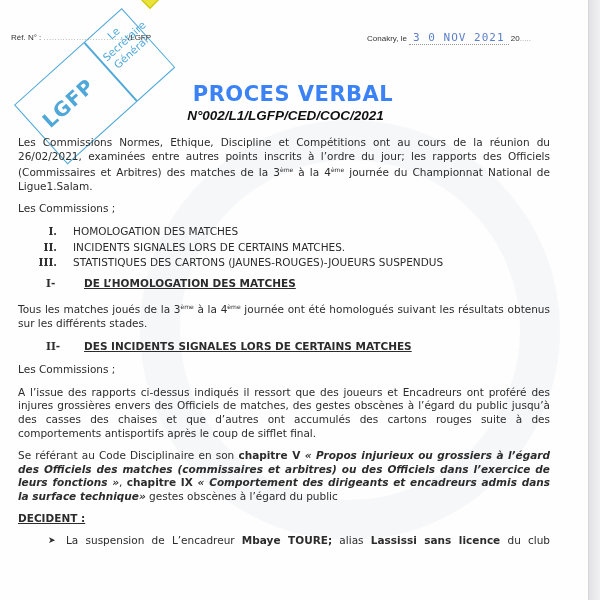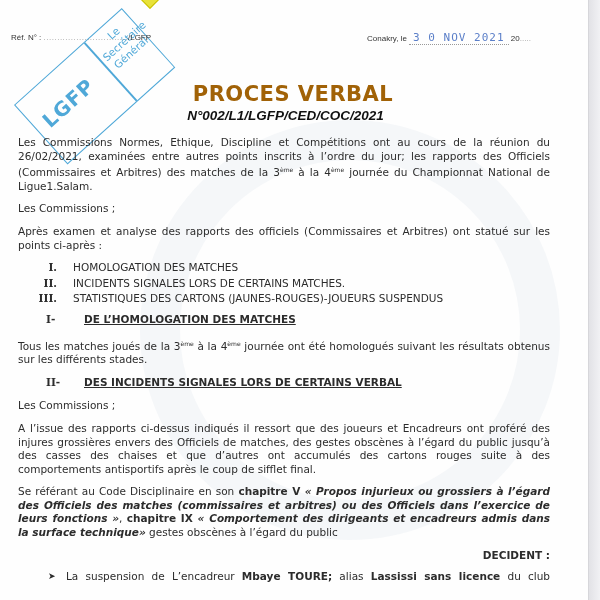--- a/index.html
+++ b/index.html
@@ -10,35 +10,35 @@
   .stamp { position: absolute; left: 12px; top: -20px; width: 145px; height: 80px; border: 1.5px solid #4fa8d8; transform: rotate(-42deg); transform-origin: 0 0; top: 105px; left: 14px; }
   .stamp-inner { position: absolute; left: 0; top: 0; width: 100%; height: 100%; }
   .stamp-div { position: absolute; left: 92px; top: 0; width: 1.5px; height: 100%; background: #4fa8d8; }
   .stamp-logo { position: absolute; left: 10px; top: 22px; font-family: "DejaVu Sans", sans-serif; font-weight: bold; font-size: 20px; color: #4fa8d8; letter-spacing: 1px; }
   .stamp-text { position: absolute; left: 97px; top: 6px; width: 48px; font-size: 10.5px; line-height: 13px; color: #4fa8d8; text-align: center; }
   .yellow-mark { position: absolute; left: 143px; top: -8px; width: 14px; height: 14px; background: #e8e23a; border: 1px solid #c9c200; transform: rotate(45deg); }
   .ref { position: absolute; left: 11px; top: 33px; font-family: "Liberation Sans", sans-serif; font-size: 8px; color: #333; }
   .ref .dots { color: #999; letter-spacing: 0.5px; }
   .date-line { position: absolute; left: 355px; top: 31px; font-family: "Liberation Sans", sans-serif; font-size: 8px; color: #333; white-space: nowrap; margin-left: 12px; }
   .date-stamp { font-family: "DejaVu Sans Mono", monospace; color: #5b7fc8; font-size: 11px; letter-spacing: 1px; border-bottom: 1px dotted #999; padding: 0 4px; display: inline-block; }
-  .title { position: absolute; left: 0; width: 586px; top: 82px; text-align: center; font-family: "DejaVu Sans", sans-serif; font-weight: bold; font-size: 21px; color: #a16207; letter-spacing: 0.5px; }
+  .title { position: absolute; left: 0; width: 586px; top: 82px; text-align: center; font-family: "DejaVu Sans", sans-serif; font-weight: bold; font-size: 21px; color: #3b82f6; letter-spacing: 0.5px; }
   .subtitle { position: absolute; left: 0; width: 571px; top: 108px; text-align: center; font-family: "Liberation Sans", sans-serif; font-style: italic; font-weight: bold; font-size: 13.5px; color: #111; }
   .body { position: absolute; left: 18px; top: 136px; width: 532px; font-family: "DejaVu Sans", sans-serif; font-size: 10.5px; line-height: 13.6px; color: #2c2c2c; }
   .p { text-align: justify; margin-bottom: 9px; }
   .bold { font-weight: bold; }
   sup { font-size: 6px; vertical-align: 4px; }
   .heading { font-weight: normal; margin-bottom: 9px; }
   .roman-list { margin-top: -1px; margin-bottom: 6px; }
   .roman-item { display: flex; line-height: 15.6px; }
   .roman-num { width: 38px; text-align: right; font-family: "DejaVu Serif", serif; font-weight: bold; padding-right: 16px; width: 55px; }
   .section { display: flex; margin: 2px 0 10px 0; font-weight: bold; }
   .section-num { width: 58px; padding-left: 28px; font-family: "DejaVu Serif", serif; }
   .section-title { text-decoration: underline; padding-left: 8px; text-align: center; }
   .italic { font-style: italic; font-weight: bold; }
-  .decident { text-align: right; font-weight: bold; margin: 2px 0 8px 0; }
+  .decident { text-align: left; font-weight: bold; text-decoration: underline; margin: 2px 0 8px 0; }
   .match-title { font-weight: bold; text-decoration: underline; margin-bottom: 8px; }
   .bullet { display: flex; padding-left: 30px; }
   .bullet-icon { width: 18px; flex-shrink: 0; font-size: 9px; }
   .bullet-text { text-align: justify; text-align-last: justify; flex: 1; }
   .watermark { position: absolute; left: 140px; top: 120px; width: 420px; height: 420px; border-radius: 50%; border: 40px solid rgba(230,234,240,0.35); pointer-events: none; }
 </style>
 </head>
 <body>
 
 <div class="page">
@@ -68,21 +68,20 @@
   <div class="title">PROCES VERBAL</div>
   <div class="subtitle">N°002/L1/LGFP/CED/COC/2021</div>
 
   <div class="body">
     <p class="p">
       <span>Les Commissions Normes, Ethique, Discipline et Compétitions ont au cours de la réunion du 26/02/2021, examinées entre autres points inscrits à l’ordre du jour; les rapports des Officiels (Commissaires et Arbitres) des matches de la 3</span><sup>ème</sup><span> à la 4</span><sup>ème</sup><span> journée du Championnat National de Ligue1.Salam.</span>
     </p>
 
     <div class="heading">Les Commissions ;</div>
 
-    <p class="p">Après examen et analyse des rapports des officiels (Commissaires et Arbitres) ont statué sur les points ci-après :</p>
 
     <div class="roman-list">
       <div class="roman-item">
         <span class="roman-num">I.</span>
         <span>HOMOLOGATION DES MATCHES</span>
       </div>
       <div class="roman-item">
         <span class="roman-num">II.</span>
         <span>INCIDENTS SIGNALES LORS DE CERTAINS MATCHES.</span>
       </div>
@@ -96,21 +95,21 @@
       <span class="section-num">I-</span>
       <span class="section-title">DE L’HOMOLOGATION DES MATCHES</span>
     </div>
 
     <p class="p">
       <span>Tous les matches joués de la 3</span><sup>ème</sup><span> à la 4</span><sup>ème</sup><span> journée ont été homologués suivant les résultats obtenus sur les différents stades.</span>
     </p>
 
     <div class="section">
       <span class="section-num">II-</span>
-      <span class="section-title">DES  INCIDENTS SIGNALES LORS DE CERTAINS VERBAL</span>
+      <span class="section-title">DES  INCIDENTS SIGNALES LORS DE CERTAINS MATCHES</span>
     </div>
 
     <div class="heading">Les Commissions ;</div>
 
     <p class="p">A l’issue des rapports ci-dessus indiqués  il ressort que des joueurs et Encadreurs ont proféré des injures grossières envers des Officiels de matches, des gestes obscènes à l’égard du public jusqu’à des casses des chaises et que d’autres ont accumulés des cartons rouges suite à des comportements antisportifs après le coup de sifflet final.</p>
 
     <p class="p">
       <span>Se référant au Code Disciplinaire en son </span><span class="bold">chapitre V</span><span class="italic"> « Propos injurieux ou grossiers à l’égard des Officiels des matches (commissaires et arbitres) ou des Officiels dans l’exercice de leurs fonctions »</span><span>, </span><span class="bold">chapitre IX</span><span class="italic"> « Comportement des dirigeants et encadreurs admis dans la surface technique»</span><span> gestes obscènes à l’égard du public</span>
     </p>
 

